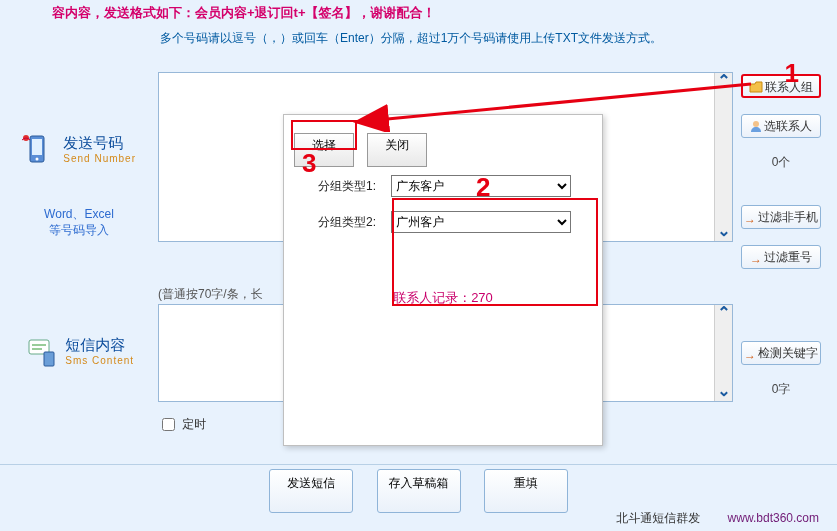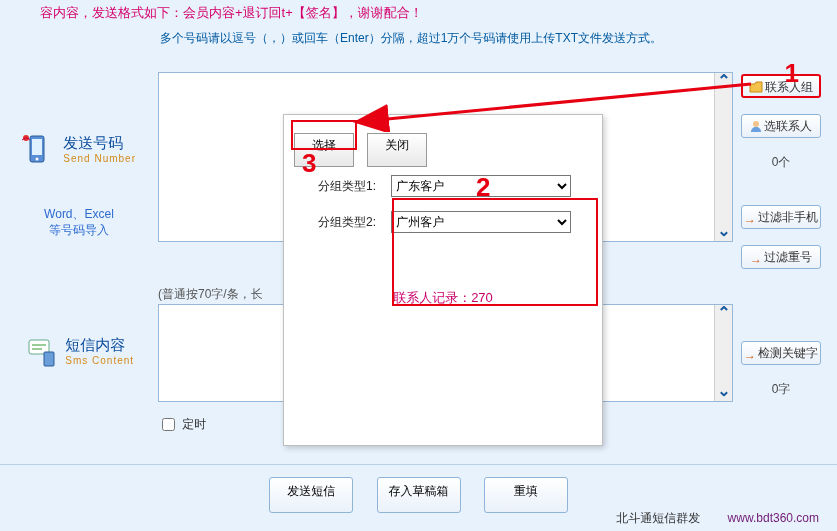--- a/index.html
+++ b/index.html
@@ -1,17 +1,17 @@
 <!DOCTYPE html>
 <html><head>
 <meta charset="utf-8">
 <style>
   *{box-sizing:border-box;margin:0;padding:0;font-family:"Microsoft YaHei",Arial,sans-serif;font-size:12px}
   body{background:#e8f2fd;width:837px;height:531px;position:relative;overflow:hidden}
-  .notice{color:#d4006b;font-weight:normal;padding:4px 0 4px 40px;font-size:13px}
+  .notice{color:#d4006b;font-weight:bold;padding:4px 0 4px 52px;font-size:13px}
   .hint-row{color:#005aa0;padding:4px 0 6px 160px;font-size:12px}
   .content{position:absolute;left:0;right:0;top:46px;bottom:0}
   .side-label{position:absolute;left:14px;width:130px;text-align:center}
   .side-label.num{top:86px}
   .side-label.sms{top:288px}
   .sl-icon{display:inline-block;width:34px;height:34px;vertical-align:middle}
   .sl-txt{display:inline-block;vertical-align:middle;text-align:left;margin-left:4px}
   .sl-main{color:#0a4b9b;font-weight:normal;font-size:15px}
   .sl-sub{color:#d48a1a;font-size:10px;letter-spacing:1px}
   .import-link{color:#2d6bd0;text-align:center;line-height:16px;margin-top:40px;font-size:12px}
@@ -24,21 +24,21 @@
   .scroll .arr.dn{bottom:1px}
   .plain70{position:absolute;left:158px;top:240px;color:#555;font-size:12px}
   .timed{position:absolute;left:162px;top:370px;color:#333}
   .timed input{vertical-align:middle;margin-right:4px}
   .right-col{position:absolute;right:16px;top:28px;width:80px}
   .rbtn{display:block;width:80px;height:24px;line-height:22px;border:1px solid #8fb4d8;border-radius:3px;background:linear-gradient(#fff,#eaf1fa);text-align:center;color:#333;margin-bottom:16px;cursor:pointer}
   .rbtn.hl{border:2px solid #e60012}
   .count{text-align:center;color:#444;margin:6px 0 34px}
   .rbtn .ic{display:inline-block;vertical-align:-2px;margin-right:2px}
   .btm-btns{position:absolute;left:0;right:0;bottom:18px;text-align:center}
-  .bbtn{display:inline-block;width:84px;height:36px;line-height:26px;border:1px solid #8fb4d8;border-radius:3px;background:linear-gradient(#fff,#eaf1fa);margin:0 10px;cursor:pointer}
+  .bbtn{display:inline-block;width:84px;height:44px;line-height:26px;border:1px solid #8fb4d8;border-radius:3px;background:linear-gradient(#fff,#eaf1fa);margin:0 10px;cursor:pointer}
   .footer-txt{position:absolute;right:18px;bottom:4px;color:#333}
   .footer-txt .lnk{color:#701a75;margin-left:24px}
   
   .anno-num{position:absolute;color:#e60012;font-size:26px;font-weight:bold;font-family:Arial}
   .anno-num.n1{right:38px;top:12px}
   .anno-num.n2{left:476px;top:126px}
   .anno-num.n3{left:302px;top:102px}
   svg.arrow{position:absolute;left:326px;top:26px;pointer-events:none}
   
   .dialog{position:absolute;left:283px;top:68px;width:320px;height:332px;background:#fff;border:1px solid #bfbfbf;box-shadow:2px 2px 6px rgba(0,0,0,.2)}

